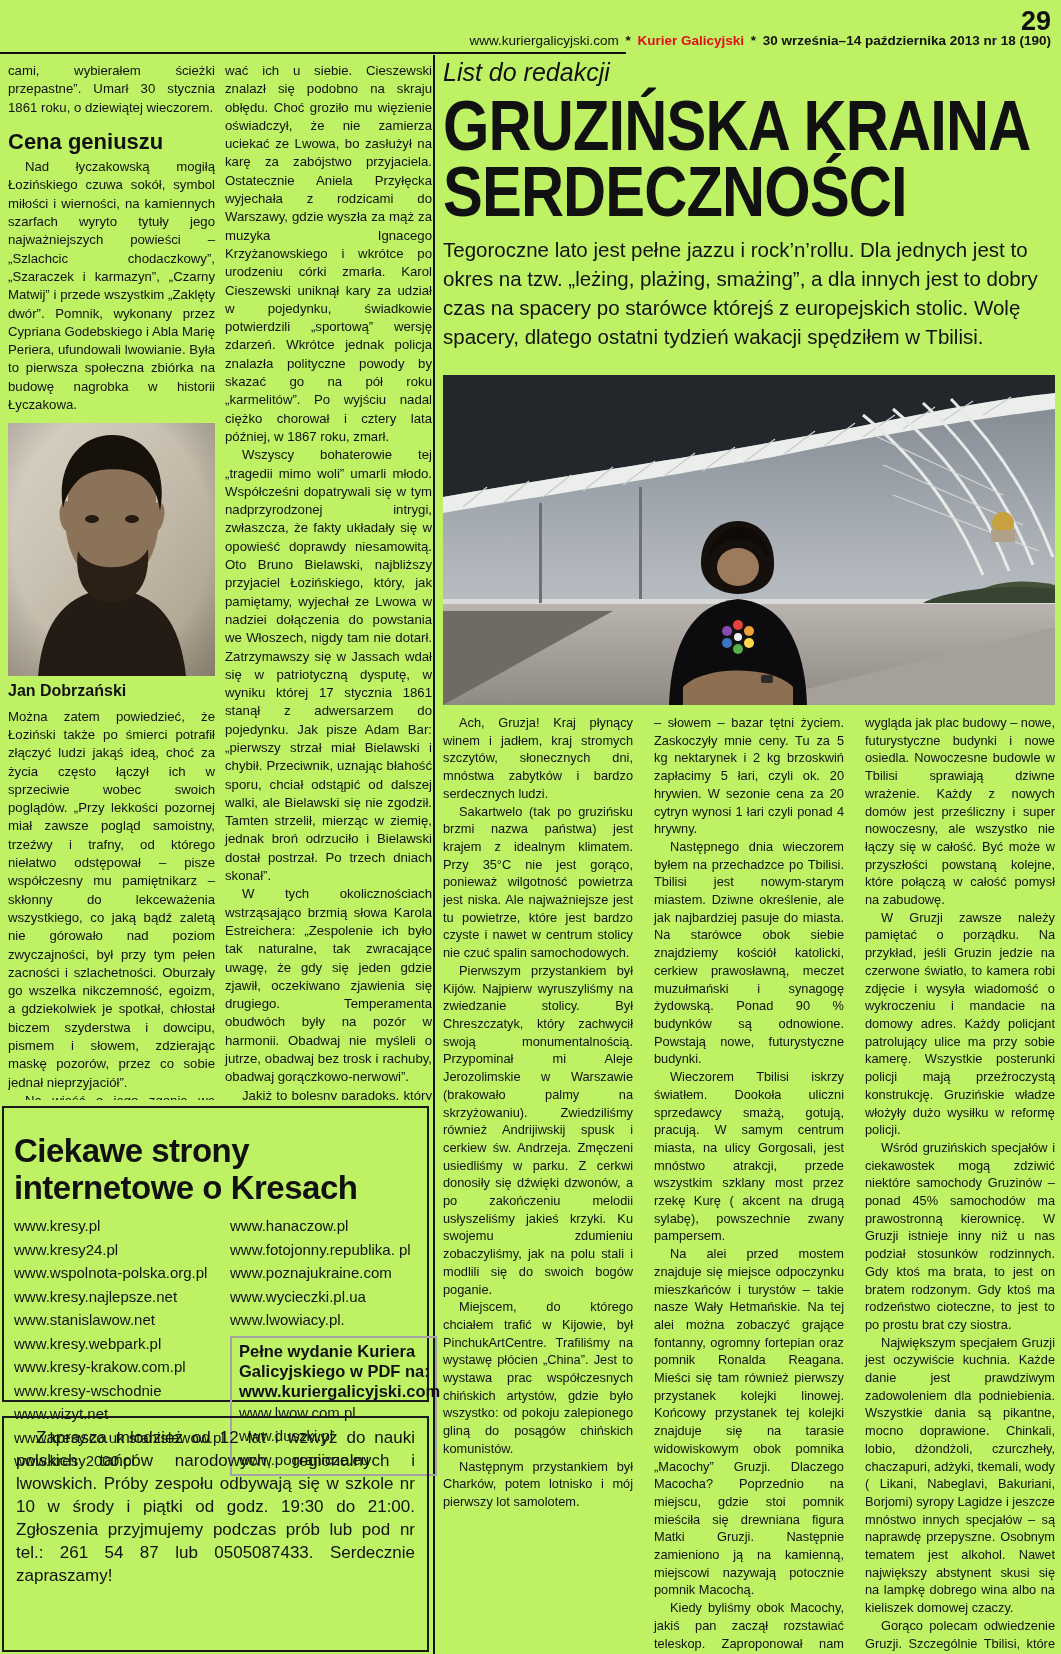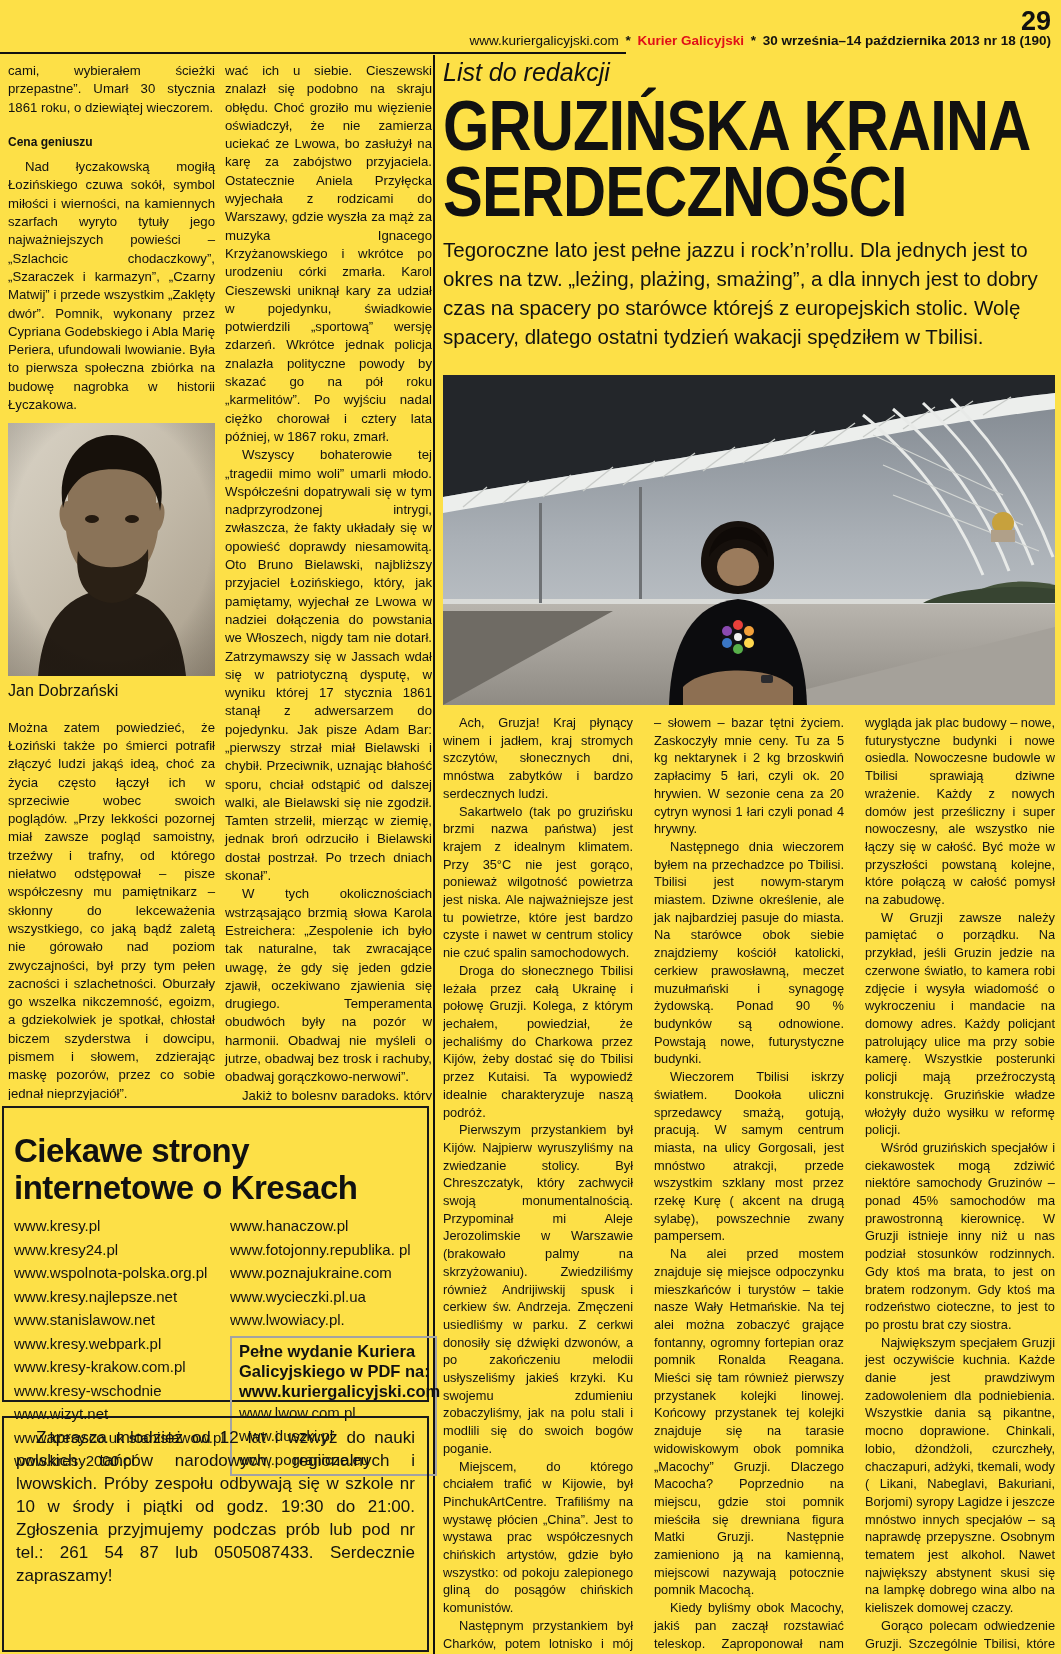--- a/index.html
+++ b/index.html
@@ -1,37 +1,37 @@
 <!DOCTYPE html>
 <html lang="pl"><head>
 <meta charset="utf-8">
 <style>
   html,body{margin:0;padding:0;background:#ffffff;}
-  #page{position:relative;width:1061px;height:1654px;background:#fde047;overflow:hidden;
+  #page{position:relative;width:1061px;height:1654px;background:#bef264;overflow:hidden;
         font-family:"Liberation Sans","DejaVu Sans",sans-serif;color:#111;}
   
   .page-number{position:absolute;top:6px;right:10px;font-size:27px;font-weight:bold;}
   .masthead{position:absolute;top:33px;right:10px;font-size:13.5px;white-space:nowrap;}
   .masthead .site{font-weight:normal;}
   .masthead .star{font-weight:bold;padding:0 3px;}
   .masthead .kg{font-weight:bold;}
   .masthead .issue{font-weight:bold;}
   .header-rule{position:absolute;top:52px;left:0;width:626px;height:2px;background:#111;}
   .center-divider{position:absolute;left:433px;top:55px;width:2px;height:1599px;background:#111;}
 
   
   .left-article{position:absolute;left:8px;top:62px;width:424px;height:1038px;overflow:hidden;
                 display:flex;gap:10px;}
   .lcol{width:207px;font-size:13.2px;line-height:18.3px;text-align:justify;}
   .lcol p{margin:0;text-indent:17px;}
   .lcol p.flush{text-indent:0;}
-  .subhead{font-size:12px;font-weight:bold;margin:16px 0 7px;text-align:left;}
+  .subhead{font-size:22px;font-weight:bold;margin:16px 0 7px;text-align:left;}
   figure.portrait{margin:9px 0 2px;width:207px;}
   figure.portrait svg{display:block;width:207px;height:253px;}
-  .portrait-caption{font-size:16px;font-weight:normal;margin:6px 0 18px;text-align:left;}
+  .portrait-caption{font-size:16px;font-weight:bold;margin:6px 0 7px;text-align:left;}
 
   
   .websites-box{position:absolute;left:2px;top:1106px;width:427px;height:296px;
                 border:2px solid #1a1a1a;box-sizing:border-box;padding:6px 10px;}
   .websites-title{font-size:33px;line-height:37px;font-weight:bold;letter-spacing:-0.5px;margin:18px 0 8px;}
   .websites-row{display:flex;gap:16px;}
   .site-list{width:200px;font-size:15px;line-height:23.5px;}
   .site-list div{white-space:nowrap;}
   .websites-right{width:207px;}
   .pdf-box{border:2px solid #a3a3a3;margin-top:4px;padding:3px 7px;}
@@ -249,21 +249,20 @@
           <circle cx="284" cy="256" r="5" fill="#8a4ab0"></circle>
           <circle cx="295" cy="262" r="4" fill="#efefef"></circle>
         </g>
       </g>
     </svg>
 
     <div class="rcols">
       <div class="rcol">
           <p>Ach, Gruzja! Kraj płynący winem i jadłem, kraj stromych szczytów, słonecznych dni, mnóstwa zabytków i bardzo serdecznych ludzi.</p>
           <p>Sakartwelo (tak po gruzińsku brzmi nazwa państwa) jest krajem z idealnym klimatem. Przy 35°C nie jest gorąco, ponieważ wilgotność powietrza jest niska. Ale najważniejsze jest tu powietrze, które jest bardzo czyste i nawet w centrum stolicy nie czuć spalin samochodowych.</p>
-          <p>Droga do słonecznego Tbilisi leżała przez całą Ukrainę i połowę Gruzji. Kolega, z którym jechałem, powiedział, że jechaliśmy do Charkowa przez Kijów, żeby dostać się do Tbilisi przez Kutaisi. Ta wypowiedź idealnie charakteryzuje naszą podróż.</p>
           <p>Pierwszym przystankiem był Kijów. Najpierw wyruszyliśmy na zwiedzanie stolicy. Był Chreszczatyk, który zachwycił swoją monumentalnością. Przypominał mi Aleje Jerozolimskie w Warszawie (brakowało palmy na skrzyżowaniu). Zwiedziliśmy również Andrijiwskij spusk i cerkiew św. Andrzeja. Zmęczeni usiedliśmy w parku. Z cerkwi donosiły się dźwięki dzwonów, a po zakończeniu melodii usłyszeliśmy jakieś krzyki. Ku swojemu zdumieniu zobaczyliśmy, jak na polu stali i modlili się do swoich bogów poganie.</p>
           <p>Miejscem, do którego chciałem trafić w Kijowie, był PinchukArtCentre. Trafiliśmy na wystawę płócien „China”. Jest to wystawa prac współczesnych chińskich artystów, gdzie było wszystko: od pokoju zalepionego gliną do posągów chińskich komunistów.</p>
           <p>Następnym przystankiem był Charków, potem lotnisko i mój pierwszy lot samolotem.</p>
         </div>
       <div class="rcol">
           <p class="flush">– słowem – bazar tętni życiem. Zaskoczyły mnie ceny. Tu za 5 kg nektarynek i 2 kg brzoskwiń zapłacimy 5 łari, czyli ok. 20 hrywien. W sezonie cena za 20 cytryn wynosi 1 łari czyli ponad 4 hrywny.</p>
           <p>Następnego dnia wieczorem byłem na przechadzce po Tbilisi. Tbilisi jest nowym-starym miastem. Dziwne określenie, ale jak najbardziej pasuje do miasta. Na starówce obok siebie znajdziemy kościół katolicki, cerkiew prawosławną, meczet muzułmański i synagogę żydowską. Ponad 90 % budynków są odnowione. Powstają nowe, futurystyczne budynki.</p>
           <p>Wieczorem Tbilisi iskrzy światłem. Dookoła uliczni sprzedawcy smażą, gotują, pracują. W samym centrum miasta, na ulicy Gorgosali, jest mnóstwo atrakcji, przede wszystkim szklany most przez rzekę Kurę ( akcent na drugą sylabę), powszechnie zwany pampersem.</p>
           <p>Na alei przed mostem znajduje się miejsce odpoczynku mieszkańców i turystów – takie nasze Wały Hetmańskie. Na tej alei można zobaczyć grające fontanny, ogromny fortepian oraz pomnik Ronalda Reagana. Mieści się tam również pierwszy przystanek kolejki linowej. Końcowy przystanek tej kolejki znajduje się na tarasie widowiskowym obok pomnika „Macochy” Gruzji. Dlaczego Macocha? Poprzednio na miejscu, gdzie stoi pomnik mieściła się drewniana figura Matki Gruzji. Następnie zamieniono ją na kamienną, miejscowi nazywają potocznie pomnik Macochą.</p>
           <p>Kiedy byliśmy obok Macochy, jakiś pan zaczął rozstawiać teleskop. Zaproponował nam żebyśmy spojrzeli – więc przy okazji widziałem kratery na Księżycu.</p>

